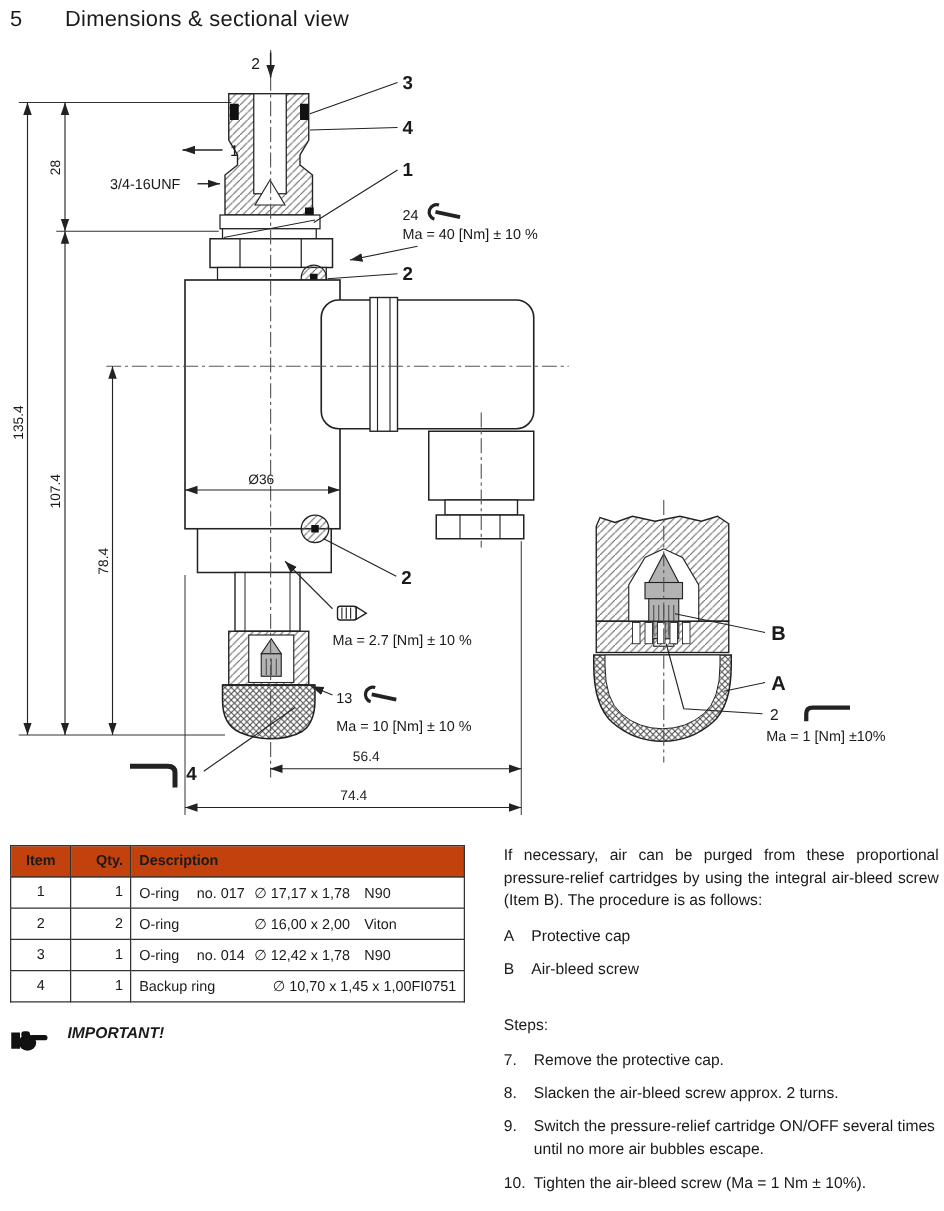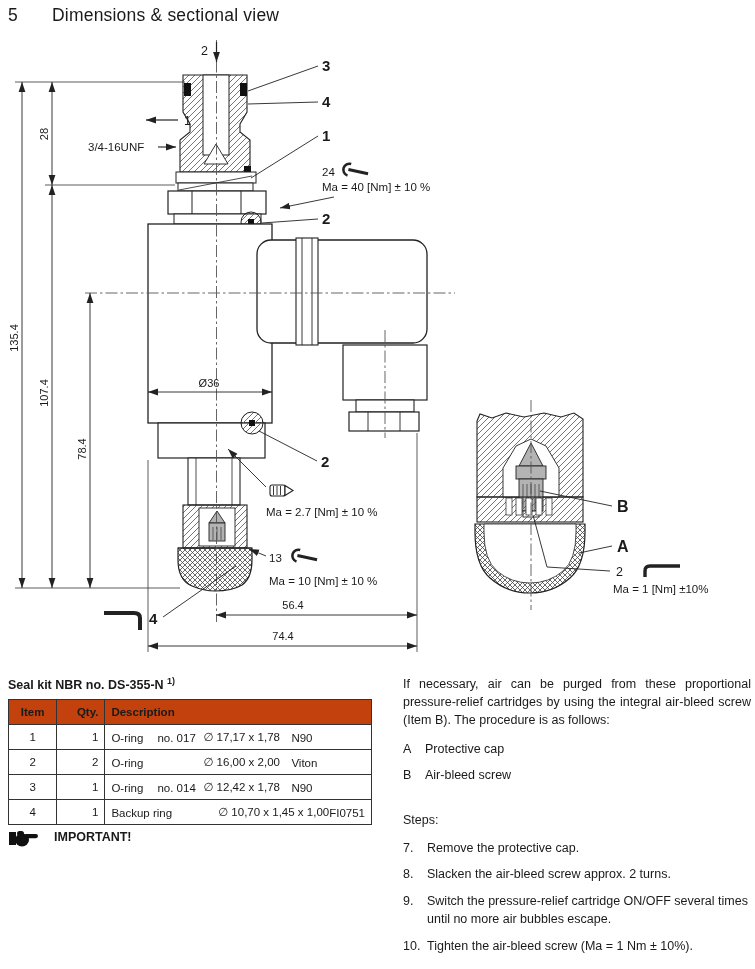--- a/index.html
+++ b/index.html
@@ -21,21 +21,21 @@
   .sk-head sup{font-weight:bold;font-size:9px;}
   table.sk{border-collapse:collapse;width:364px;font-size:11.5px;}
   table.sk th,table.sk td{border:1px solid #333;padding:3px 6px;height:18px;}
   table.sk th{background:#c2410c;text-align:left;font-size:11.5px;}
   table.sk th.c,table.sk td.c{text-align:center;width:48px;}
   table.sk th.q,table.sk td.q{text-align:right;width:50px;}
   .desc{display:flex;align-items:flex-end;white-space:nowrap;}
   .desc .nm{min-width:46px;display:inline-block;}
   .desc .no{min-width:46px;display:inline-block;}
   .desc .sz{min-width:88px;display:inline-block;}
-  .important{display:flex;gap:14px;margin-top:0;align-items:center;}
+  .important{display:flex;gap:14px;margin-top:17px;align-items:flex-start;font-style:italic;}
   .imp-txt .imp-title{font-weight:bold;font-size:12.5px;margin-bottom:3px;}
   .imp-note{font-size:12.5px;}
   .imp-note sup{font-size:9px;margin-right:10px;}
 
   
   .airbleed{position:absolute;left:403px;top:676px;width:348px;font-size:12.5px;line-height:1.42;}
   .ab-head{font-weight:bold;margin-bottom:3px;}
   .ab-para{text-align:justify;margin:0 0 12px 0;}
   .legend-row{display:flex;margin-bottom:8px;}
   .legend-row .k{width:22px;flex:0 0 22px;}
@@ -224,24 +224,20 @@
       <text class="cotx2" x="617" y="552">A</text>
 
       <polyline points="533,515 547,567 610,571" fill="none" stroke="#222" stroke-width="0.9"></polyline>
       <text class="porttx" x="616" y="576">2</text>
       <path d="M645,577 L645,571 Q645,566 650,566 L680,566" fill="none" stroke="#222" stroke-width="3.4"></path>
       <text class="notetx" x="613" y="593">Ma = 1 [Nm] ±10%</text>
     </g>
   </svg>
 
   <div class="sealkit">
-    <div class="sk-head">
-      <span>Seal kit NBR no. DS-355-N</span>
-      <sup>1)</sup>
-    </div>
     <table class="sk">
       <thead>
         <tr>
           <th class="c">Item</th>
           <th class="q">Qty.</th>
           <th>Description</th>
         </tr>
       </thead>
       <tbody>
         <tr>

